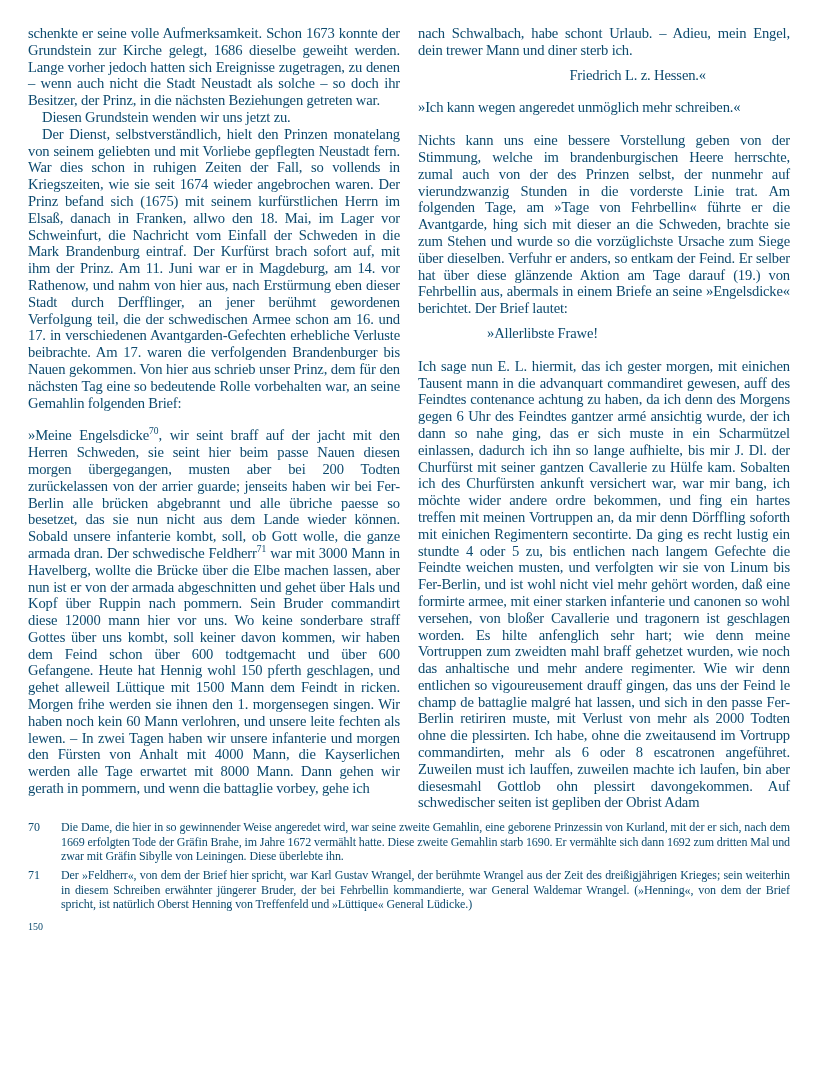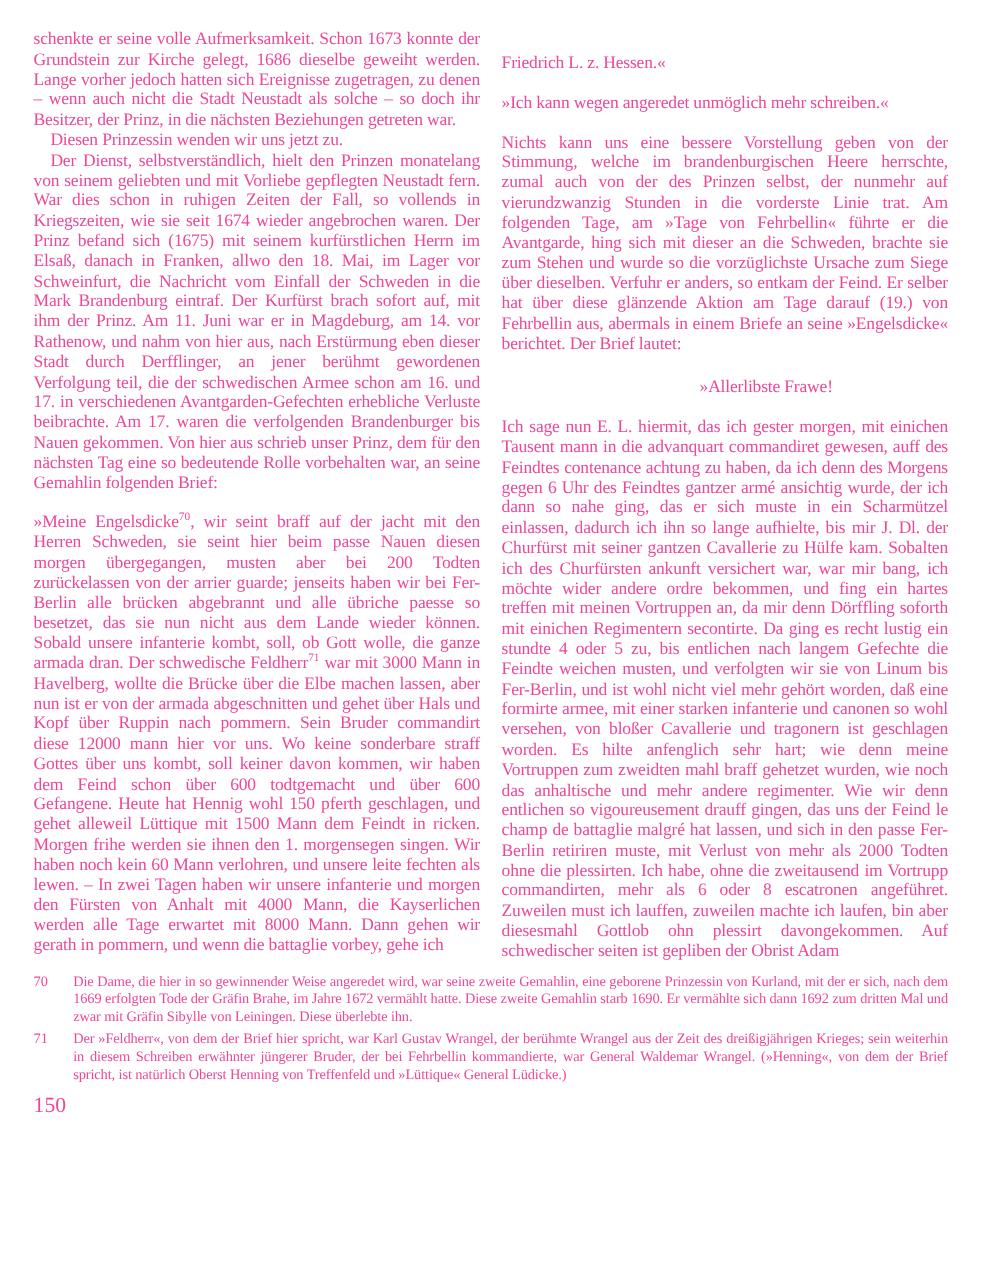--- a/index.html
+++ b/index.html
@@ -1,21 +1,21 @@
 <!DOCTYPE html>
 <html lang="de"><head>
 <meta charset="utf-8">
 <style>
   html, body { margin: 0; padding: 0; background: #ffffff; }
   .page {
     position: relative;
     width: 819px;
     height: 1065px;
     background: #ffffff;
-    color: #ec4899;
+    color: #0c4a6e;
     font-family: "Liberation Serif", "DejaVu Serif", serif;
     box-sizing: border-box;
     padding: 25px 29px 0 28px;
     overflow: hidden;
   }
   .columns {
     display: flex;
     gap: 18px;
     align-items: flex-start;
   }
@@ -24,56 +24,57 @@
     font-size: 14.6px;
     line-height: 16.8px;
     text-align: justify;
     letter-spacing: -0.15px;
     hyphens: manual;
   }
   .col p { margin: 0; }
   p.b-plain  { text-align: justify; }
   p.b-indent { text-indent: 14px; }
   p.b-spaced { margin-top: 16px; }
-  p.b-sig    { margin-top: 20px; text-align: left; padding-right: 84px; }
-  p.b-salut  { margin-top: 20px; text-align: center; padding-left: 69px; }
+  p.b-sig    { margin-top: 8px; text-align: right; padding-right: 84px; }
+  p.b-salut  { margin-top: 8px; text-align: left; padding-left: 69px; }
   sup.fnref {
     font-size: 9.5px;
     line-height: 0;
     vertical-align: super;
     letter-spacing: 0;
   }
   .footnotes {
     margin-top: 9px;
     font-size: 12px;
     line-height: 14.6px;
     letter-spacing: -0.1px;
   }
   .fn { display: flex; margin-top: 4px; }
   .fn:first-child { margin-top: 0; }
   .fn-num { flex: 0 0 33px; }
   .fn-text { flex: 1 1 auto; text-align: justify; font-family: Liberation Serif, serif; }
   .pageno {
     margin-top: 9px;
-    font-size: 18px;
+    font-size: 10px;
     letter-spacing: 0;
   }
 </style>
 </head>
 <body>
 
 <div class="page">
   <div class="columns">
     <div class="col" id="col-left">
         <p class="b-plain">schenkte er seine volle Aufmerksamkeit. Schon 1673 konnte der Grundstein zur Kirche gelegt, 1686 dieselbe geweiht werden. Lange vorher jedoch hatten sich Ereignisse zugetragen, zu denen – wenn auch nicht die Stadt Neustadt als solche – so doch ihr Besitzer, der Prinz, in die nächsten Beziehungen getreten war.</p>
-        <p class="b-indent">Diesen Prinzessin wenden wir uns jetzt zu.</p>
+        <p class="b-indent">Diesen Grundstein wenden wir uns jetzt zu.</p>
         <p class="b-indent">Der Dienst, selbstverständlich, hielt den Prinzen monatelang von seinem geliebten und mit Vorliebe gepflegten Neustadt fern. War dies schon in ruhigen Zeiten der Fall, so vollends in Kriegszeiten, wie sie seit 1674 wieder angebrochen waren. Der Prinz befand sich (1675) mit seinem kurfürstlichen Herrn im Elsaß, danach in Franken, allwo den 18. Mai, im Lager vor Schweinfurt, die Nachricht vom Einfall der Schweden in die Mark Brandenburg eintraf. Der Kurfürst brach sofort auf, mit ihm der Prinz. Am 11. Juni war er in Magdeburg, am 14. vor Rathenow, und nahm von hier aus, nach Erstürmung eben dieser Stadt durch Derfflinger, an jener berühmt gewordenen Verfolgung teil, die der schwedischen Armee schon am 16. und 17. in verschiedenen Avantgarden-Gefechten erhebliche Verluste beibrachte. Am 17. waren die verfolgenden Brandenburger bis Nauen gekommen. Von hier aus schrieb unser Prinz, dem für den nächsten Tag eine so bedeutende Rolle vorbehalten war, an seine Gemahlin folgenden Brief:</p>
         <p class="b-spaced">»Meine Engelsdicke<sup class="fnref">70</sup>, wir seint braff auf der jacht mit den Herren Schweden, sie seint hier beim passe Nauen diesen morgen übergegangen, musten aber bei 200 Todten zurückelassen von der arrier guarde; jenseits haben wir bei Fer-Berlin alle brücken abgebrannt und alle übriche paesse so besetzet, das sie nun nicht aus dem Lande wieder können. Sobald unsere infanterie kombt, soll, ob Gott wolle, die ganze armada dran. Der schwedische Feldherr<sup class="fnref">71</sup> war mit 3000 Mann in Havelberg, wollte die Brücke über die Elbe machen lassen, aber nun ist er von der armada abgeschnitten und gehet über Hals und Kopf über Ruppin nach pommern. Sein Bruder commandirt diese 12000 mann hier vor uns. Wo keine sonderbare straff Gottes über uns kombt, soll keiner davon kommen, wir haben dem Feind schon über 600 todtgemacht und über 600 Gefangene. Heute hat Hennig wohl 150 pferth geschlagen, und gehet alleweil Lüttique mit 1500 Mann dem Feindt in ricken. Morgen frihe werden sie ihnen den 1. morgensegen singen. Wir haben noch kein 60 Mann verlohren, und unsere leite fechten als lewen. – In zwei Tagen haben wir unsere infanterie und morgen den Fürsten von Anhalt mit 4000 Mann, die Kayserlichen werden alle Tage erwartet mit 8000 Mann. Dann gehen wir gerath in pommern, und wenn die battaglie vorbey, gehe ich</p>
       </div>
     <div class="col" id="col-right">
+        <p class="b-plain">nach Schwalbach, habe schont Urlaub. – Adieu, mein Engel, dein trewer Mann und diner sterb ich.</p>
         <p class="b-sig">Friedrich L. z. Hessen.«</p>
         <p class="b-spaced">»Ich kann wegen angeredet unmöglich mehr schreiben.«</p>
         <p class="b-spaced">Nichts kann uns eine bessere Vorstellung geben von der Stimmung, welche im brandenburgischen Heere herrschte, zumal auch von der des Prinzen selbst, der nunmehr auf vierundzwanzig Stunden in die vorderste Linie trat. Am folgenden Tage, am »Tage von Fehrbellin« führte er die Avantgarde, hing sich mit dieser an die Schweden, brachte sie zum Stehen und wurde so die vorzüglichste Ursache zum Siege über dieselben. Verfuhr er anders, so entkam der Feind. Er selber hat über diese glänzende Aktion am Tage darauf (19.) von Fehrbellin aus, abermals in einem Briefe an seine »Engelsdicke« berichtet. Der Brief lautet:</p>
         <p class="b-salut">»Allerlibste Frawe!</p>
         <p class="b-spaced">Ich sage nun E. L. hiermit, das ich gester morgen, mit einichen Tausent mann in die advanquart commandiret gewesen, auff des Feindtes contenance achtung zu haben, da ich denn des Morgens gegen 6 Uhr des Feindtes gantzer armé ansichtig wurde, der ich dann so nahe ging, das er sich muste in ein Scharmützel einlassen, dadurch ich ihn so lange aufhielte, bis mir J. Dl. der Churfürst mit seiner gantzen Cavallerie zu Hülfe kam. Sobalten ich des Churfürsten ankunft versichert war, war mir bang, ich möchte wider andere ordre bekommen, und fing ein hartes treffen mit meinen Vortruppen an, da mir denn Dörffling soforth mit einichen Regimentern secontirte. Da ging es recht lustig ein stundte 4 oder 5 zu, bis entlichen nach langem Gefechte die Feindte weichen musten, und verfolgten wir sie von Linum bis Fer-Berlin, und ist wohl nicht viel mehr gehört worden, daß eine formirte armee, mit einer starken infanterie und canonen so wohl versehen, von bloßer Cavallerie und tragonern ist geschlagen worden. Es hilte anfenglich sehr hart; wie denn meine Vortruppen zum zweidten mahl braff gehetzet wurden, wie noch das anhaltische und mehr andere regimenter. Wie wir denn entlichen so vigoureusement drauff gingen, das uns der Feind le champ de battaglie malgré hat lassen, und sich in den passe Fer-Berlin retiriren muste, mit Verlust von mehr als 2000 Todten ohne die plessirten. Ich habe, ohne die zweitausend im Vortrupp commandirten, mehr als 6 oder 8 escatronen angeführet. Zuweilen must ich lauffen, zuweilen machte ich laufen, bin aber diesesmahl Gottlob ohn plessirt davongekommen. Auf schwedischer seiten ist gepliben der Obrist Adam</p>
       </div>
   </div>
   <div class="footnotes" id="footnotes">
       <div class="fn">
         <span class="fn-num">70</span>

